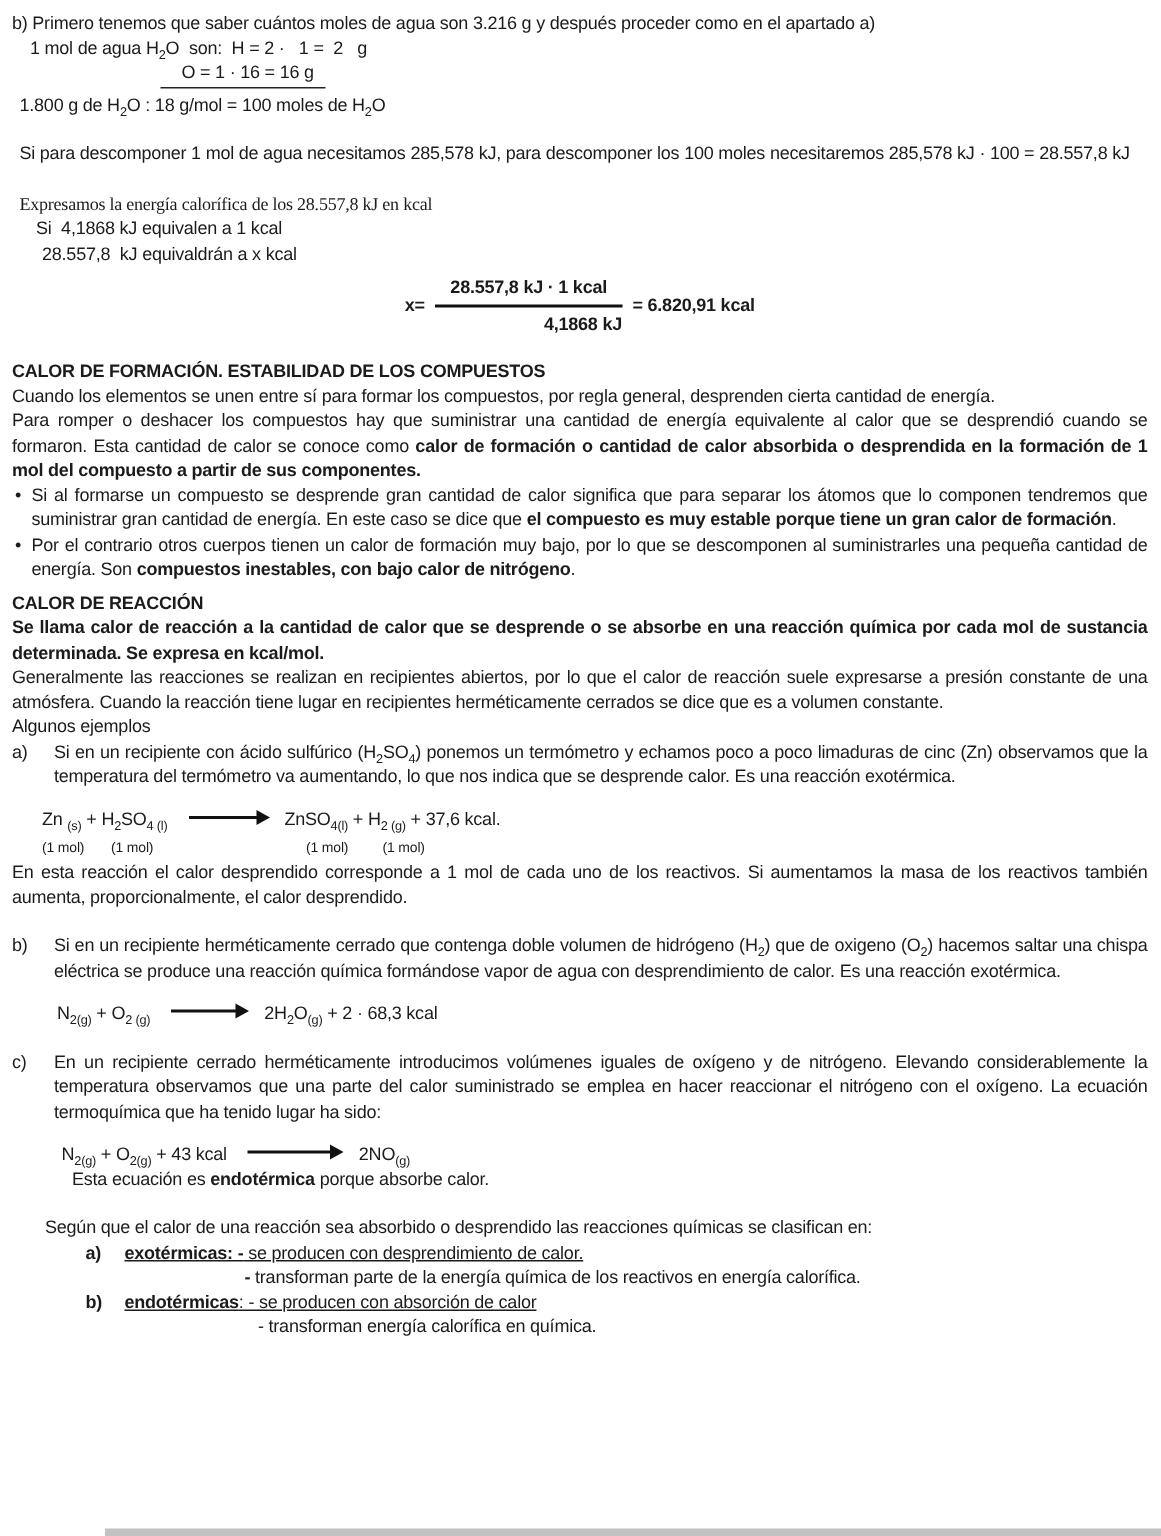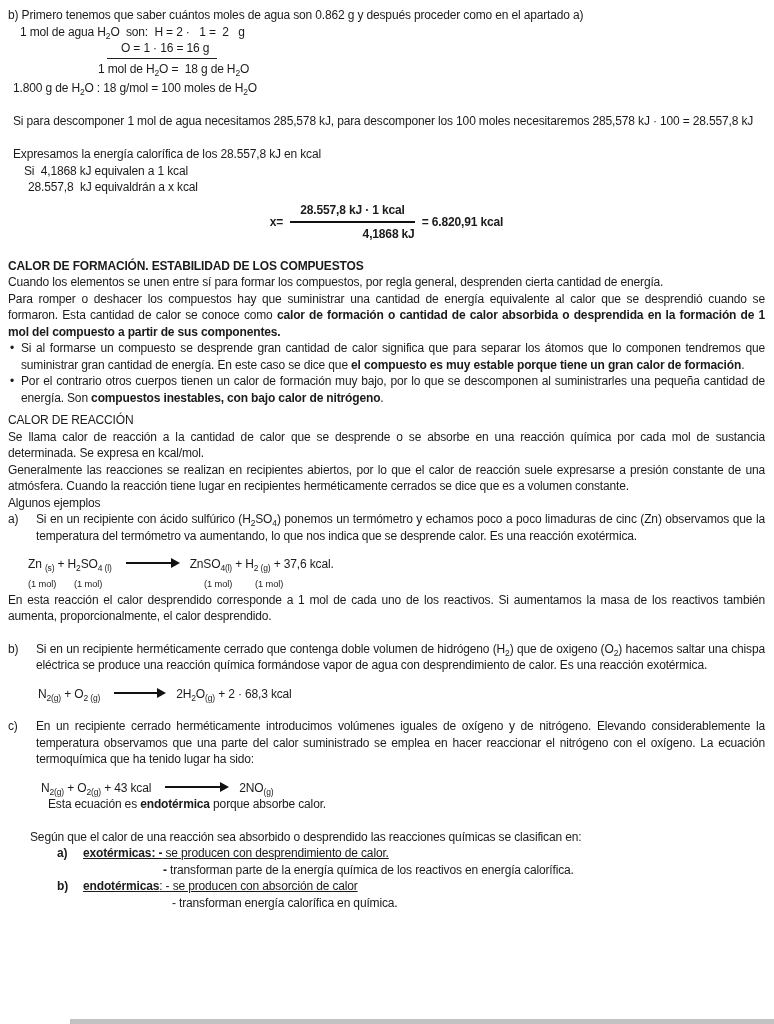--- a/index.html
+++ b/index.html
@@ -11,43 +11,43 @@
     letter-spacing:-0.15px;
     line-height:16.5px;
     color:#1b1b1b;
     position:relative;
     overflow:hidden;
   }
   .page{padding:7px 9px 0 8px;}
   b{font-weight:700;}
   sub{font-size:8.5px;line-height:0;}
   .just{text-align:justify;}
-  .bold{font-weight:400;}
+  .bold{font-weight:700;}
   .pre{white-space:pre-wrap;}
 
   
   .mol-line1{margin-left:12px;}
   .sum-row{margin-left:99px;}
   .sum-row .sum{display:inline-block;border-bottom:1.2px solid #222;padding:0 8px 1px 14px;}
   .result-row{margin-left:90px;padding-top:2px;}
   .calc-row{margin-left:5px;margin-top:3px;}
   .para-desc{margin:16px 0 0 5px;}
-  .express{margin-top:17px;margin-left:5px;}
+  .express{margin-top:17px;margin-left:5px;font-family:Liberation Serif, serif;}
   .equiv1{margin-left:16px;}
   .equiv2{margin-left:20px;}
 
   
   .formula{display:flex;justify-content:center;align-items:center;gap:7px;font-weight:700;margin:6px 0 2px 0;}
   .frac{display:inline-flex;flex-direction:column;text-align:right;}
   .frac .num{padding:0 10px 3px;border-bottom:2px solid #111;}
   .frac .den{padding-top:3px;}
 
   
   .heading{font-weight:700;margin-top:15px;}
-  .heading2{font-weight:400;margin-top:6px;}
+  .heading2{font-weight:700;margin-top:6px;}
   .bullet{position:relative;padding-left:13px;}
   .bullet .dot{position:absolute;left:2px;top:0;}
 
   
   .ex-item{display:flex;margin-top:0;}
   .ex-item .marker{flex:0 0 28px;}
   .ex-item .content{flex:1;}
   .gap16{margin-top:16px;}
 
   
@@ -73,27 +73,26 @@
   .clf-cont-a{margin-left:155px;}
   .clf-cont-b{margin-left:164px;}
 
   .bottom-bar{position:absolute;bottom:0;left:70px;right:0;height:5px;background:#c2c2c2;}
 </style>
 </head>
 <body>
 
 <div class="page">
 
-  <div>b) Primero tenemos que saber cuántos moles de agua son 0.862 g y después proceder como en el apartado a)</div>
+  <div>b) Primero tenemos que saber cuántos moles de agua son 3.216 g y después proceder como en el apartado a)</div>
 
   <div class="mol-line1 pre">1 mol de agua H<sub>2</sub>O  son:  H = 2 ·   1 =  2   g</div>
   <div class="sum-row">
     <span class="sum pre">O = 1 · 16 = 16 g</span>
   </div>
-  <div class="result-row pre">1 mol de H<sub>2</sub>O =  18 g de H<sub>2</sub>O</div>
   <div class="calc-row pre">1.800 g de H<sub>2</sub>O : 18 g/mol = 100 moles de H<sub>2</sub>O</div>
 
   <div class="para-desc">Si para descomponer 1 mol de agua necesitamos 285,578 kJ, para descomponer los 100 moles necesitaremos 285,578 kJ · 100 = 28.557,8 kJ</div>
 
   <div class="express">Expresamos la energía calorífica de los 28.557,8 kJ en kcal</div>
   <div class="equiv1 pre">Si  4,1868 kJ equivalen a 1 kcal</div>
   <div class="equiv2 pre">28.557,8  kJ equivaldrán a x kcal</div>
 
   <div class="formula">
     <span>x=</span>

